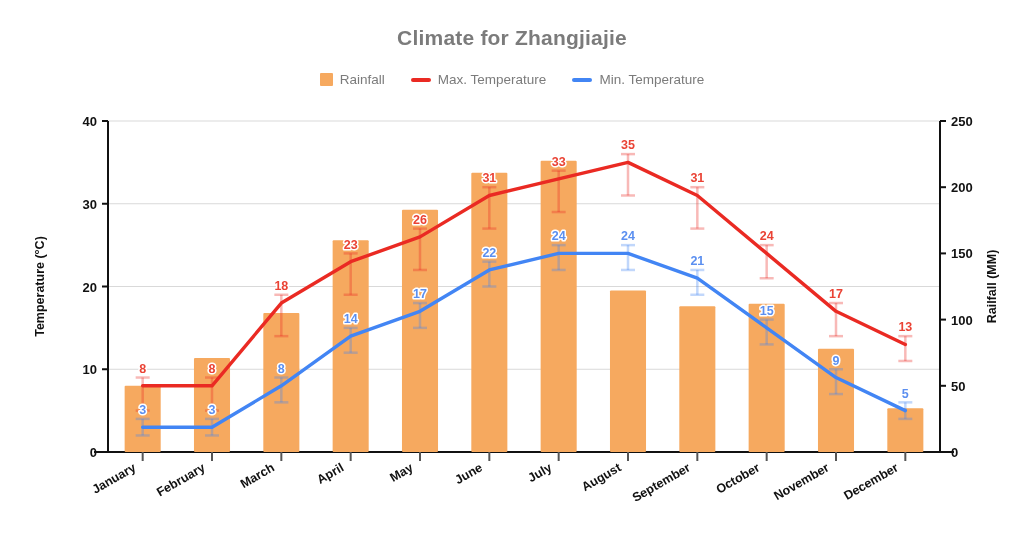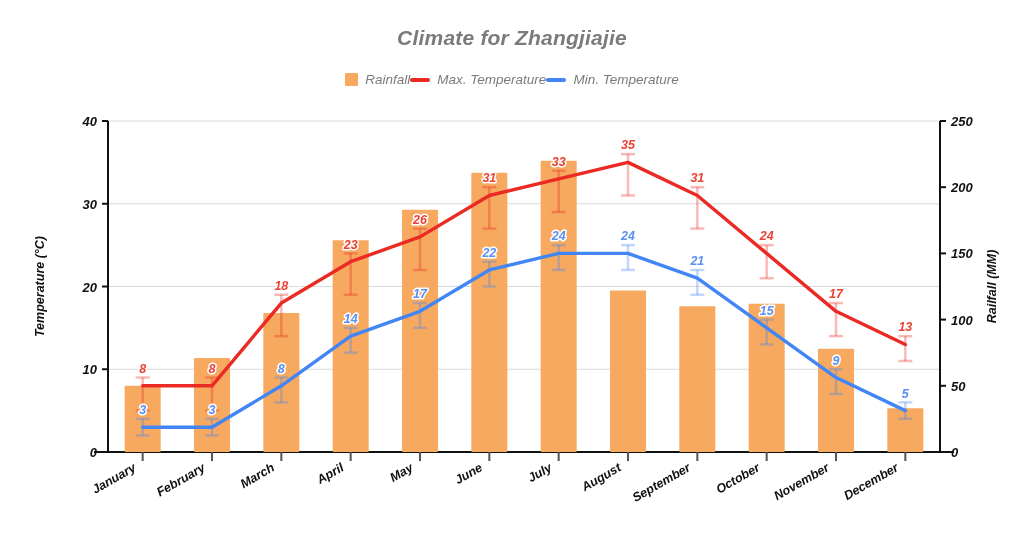--- a/index.html
+++ b/index.html
@@ -1,28 +1,28 @@
 <!DOCTYPE html>
 <html><head>
 <meta charset="utf-8">
 <style>
   html,body{margin:0;padding:0;}
   body{
     width:1024px;height:545px;background:#ffffff;
     font-family:"Liberation Sans","DejaVu Sans",sans-serif;
     overflow:hidden;
   }
-  #chart-root{position:relative;width:1024px;height:437px;font-style:italic;}
+  #chart-root{position:relative;width:1024px;height:437px;}
   .chart-title{
     position:absolute;top:26px;left:0;width:1024px;text-align:center;
     font-size:21px;font-weight:bold;color:#7b7b7b;letter-spacing:.2px;
   }
   .legend{
     position:absolute;top:72px;left:0;width:1024px;
-    display:flex;justify-content:center;align-items:center;
+    display:flex;justify-content:center;align-items:center;gap:26px;
   }
   .legend-item{display:flex;align-items:center;gap:7px;}
   .legend-label{font-size:13.5px;color:#7b7b7b;}
   .swatch-box{width:13px;height:13px;border-radius:1px;}
   .swatch-line{width:20px;height:4px;border-radius:2px;}
   svg{position:absolute;top:0;left:0;}
   text{font-family:"Liberation Sans","DejaVu Sans",sans-serif;}
   .tick-label{font-size:13px;font-weight:bold;fill:#111111;}
   .axis-title{font-size:12.5px;font-weight:bold;fill:#111111;}
   .cat-label{font-size:12.5px;font-weight:bold;fill:#111111;}

